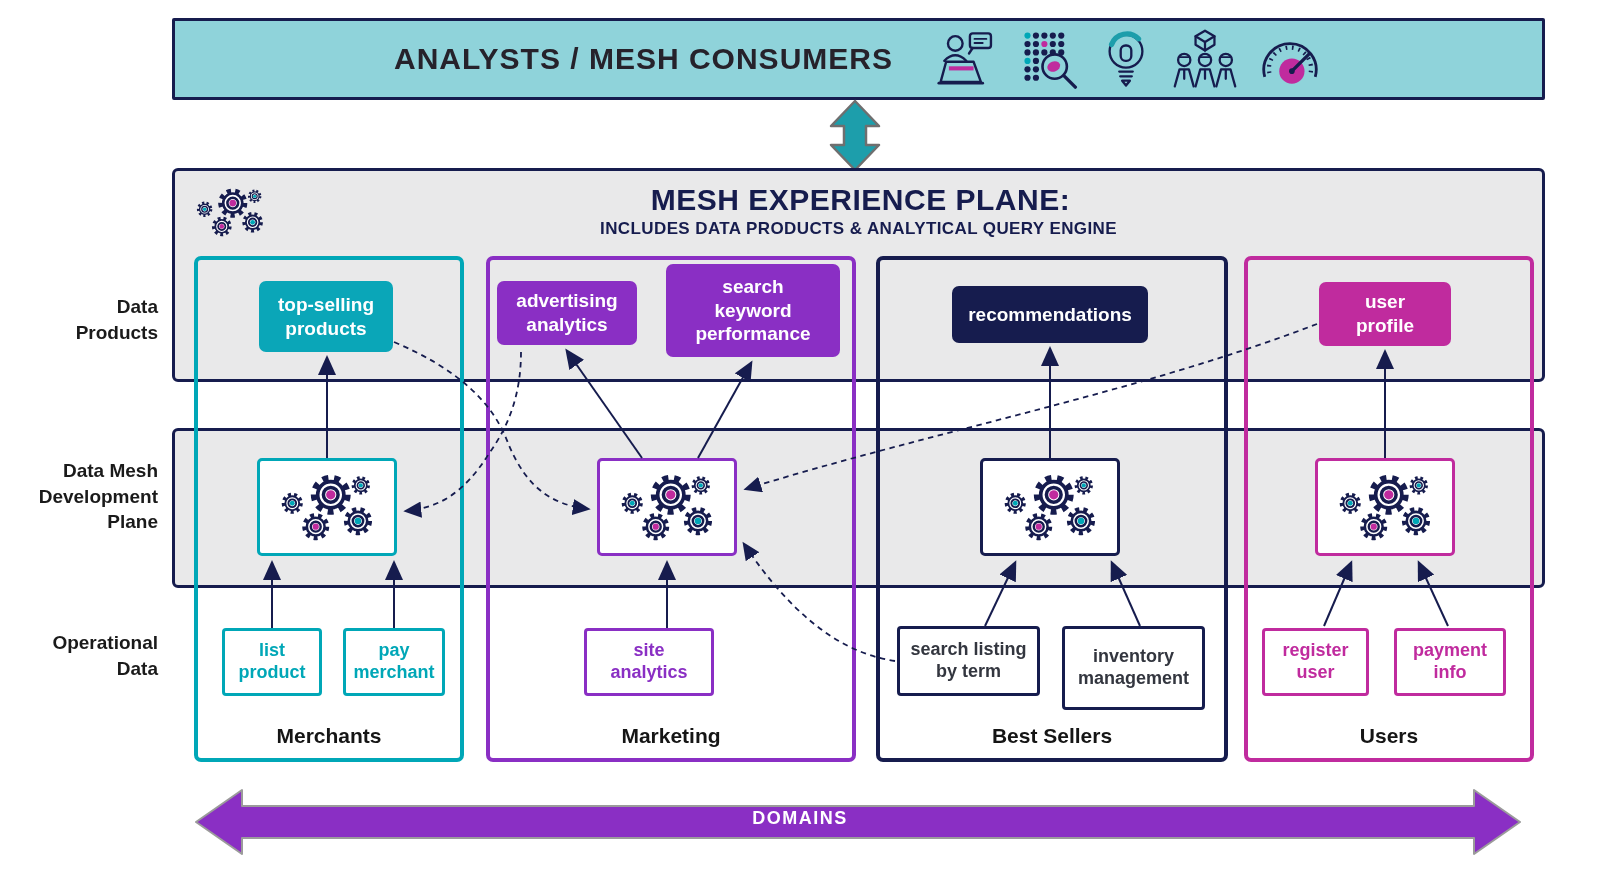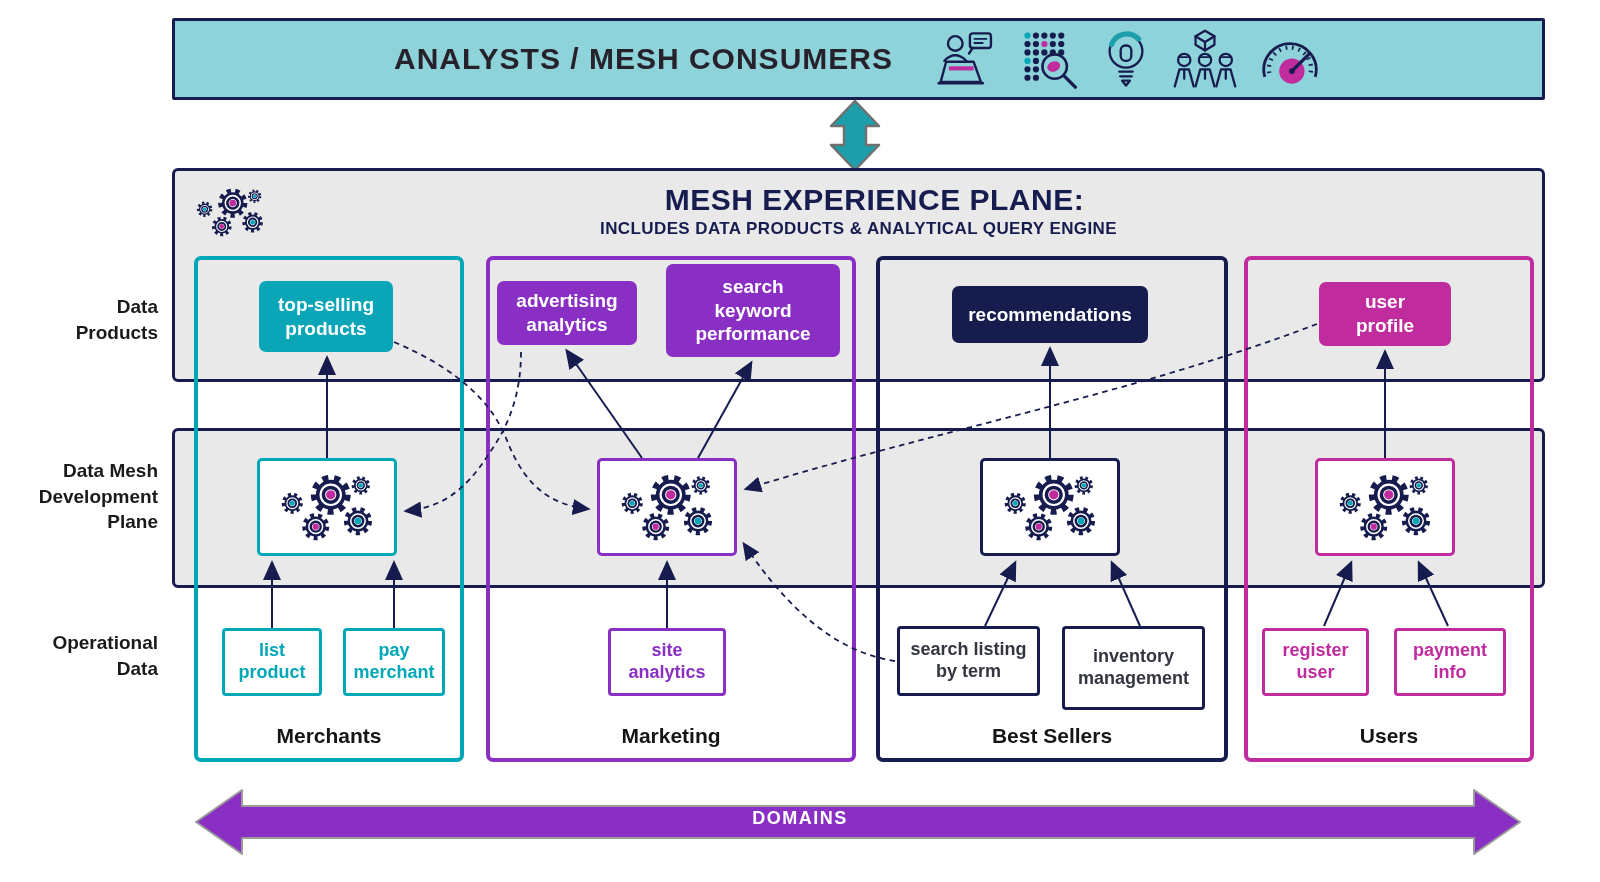--- a/index.html
+++ b/index.html
@@ -22,21 +22,21 @@
   .banner-title{font-size:30px;font-weight:bold;color:#26222b;letter-spacing:1px;}
   .banner-icons{display:flex;align-items:center;gap:18px;}
   .bicon{display:block;}
 
   
   .v-connector{position:absolute;left:824px;top:98px;}
 
   
   .mesh-plane{position:absolute;left:172px;top:168px;width:1373px;height:214px;
     background:var(--band);border:3px solid var(--navy);border-radius:6px;}
-  .mesh-title{position:absolute;left:16px;top:12px;width:100%;text-align:center;
+  .mesh-title{position:absolute;left:2px;top:12px;width:100%;text-align:center;
     font-size:30px;font-weight:bold;color:var(--navy);letter-spacing:.5px;}
   .mesh-subtitle{position:absolute;left:0;top:48px;width:100%;text-align:center;
     font-size:17px;font-weight:bold;color:var(--navy);letter-spacing:.4px;}
   .dev-band{position:absolute;left:172px;top:428px;width:1373px;height:160px;
     background:var(--band);border:3px solid var(--navy);border-radius:6px;}
 
   
   .row-label{position:absolute;width:132px;text-align:right;font-size:19px;
     font-weight:bold;color:#1a1a1a;line-height:1.35;white-space:pre-line;}
   .rl-products{left:26px;top:294px;}
@@ -77,21 +77,21 @@
   
   .op{position:absolute;top:628px;height:68px;background:#fff;border:3px solid;
     border-radius:4px;display:flex;align-items:center;justify-content:center;
     text-align:center;font-size:18px;font-weight:bold;line-height:1.2;white-space:pre-line;}
   .op-teal{border-color:var(--teal);color:var(--teal);}
   .op-purple{border-color:var(--purple);color:var(--purple);}
   .op-navy{border-color:var(--navy);color:#33363f;}
   .op-magenta{border-color:var(--magenta);color:var(--magenta);}
   .op-list{left:222px;width:100px;}
   .op-pay{left:343px;width:102px;}
-  .op-site{left:608px;width:118px;}
+  .op-site{left:584px;width:130px;}
   .op-search{left:897px;width:143px;top:626px;height:70px;}
   .op-inventory{left:1062px;width:143px;top:626px;height:84px;}
   .op-register{left:1262px;width:107px;}
   .op-payment{left:1394px;width:112px;}
 
   
   .arrows-overlay{position:absolute;left:0;top:0;width:1600px;height:882px;pointer-events:none;}
   .corner-gears{position:absolute;left:182px;top:172px;}
 
   

